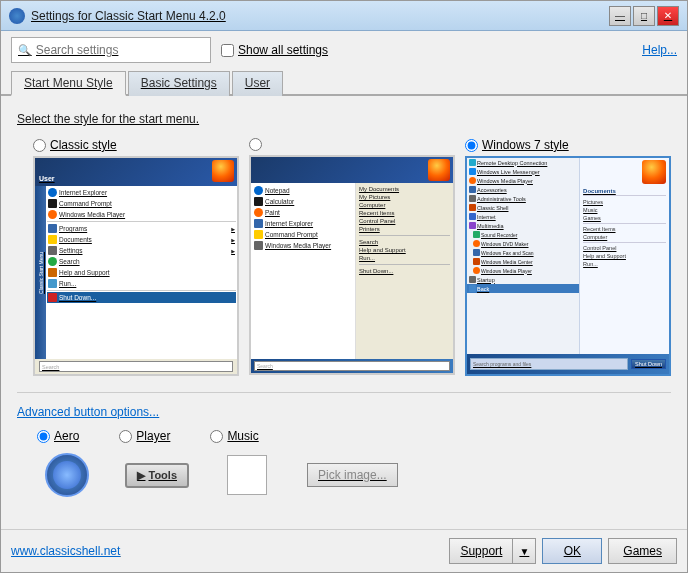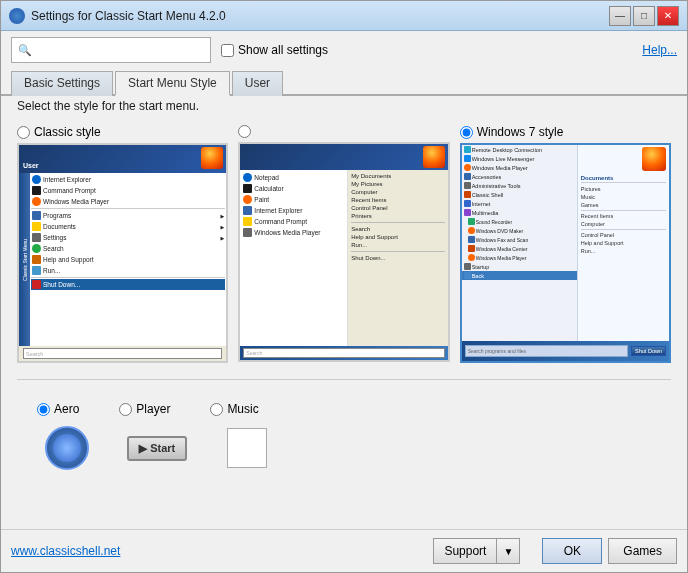--- a/index.html
+++ b/index.html
@@ -14,20 +14,21 @@
       height: 573px;
     }
     .window {
       width: 688px;
       height: 573px;
       background: #f0f0f0;
       border: 1px solid #999;
       box-shadow: 2px 2px 8px rgba(0,0,0,0.3);
       display: flex;
       flex-direction: column;
+      text-decoration: underline;
     }
     .title-bar {
       background: linear-gradient(to bottom, #d0e4f7, #b8d4ee);
       height: 30px;
       display: flex;
       align-items: center;
       padding: 0 8px;
       border-bottom: 1px solid #88aacc;
       flex-shrink: 0;
     }
@@ -128,34 +129,35 @@
       top: 2px;
     }
     .tab.active {
       background: #f0f0f0;
       border-bottom: 2px solid #f0f0f0;
       z-index: 1;
       font-weight: normal;
     }
     .content {
       flex: 1;
-      padding: 3px 16px;
+      padding: 16px 16px;
       overflow: hidden;
       display: flex;
       flex-direction: column;
     }
     .section-label {
       font-size: 12px;
       margin-bottom: 12px;
       color: #1a1a1a;
     }
     .style-options {
       display: flex;
       gap: 10px;
       margin-bottom: 16px;
+      margin-left: 16px;
     }
     .style-option {
       display: flex;
       flex-direction: column;
       align-items: center;
       gap: 4px;
       flex: 1;
     }
     .radio-label {
       display: flex;
@@ -288,21 +290,20 @@
       padding: 5px 14px;
       background: linear-gradient(to bottom, #f4f4f4, #ddd);
       border: 1px solid #999;
       cursor: pointer;
       font-size: 12px;
       min-width: 60px;
     }
     .footer-btn.ok {
       background: linear-gradient(to bottom, #e8eef8, #c8d4e8);
       border-color: #5588bb;
-      margin-left: 16px;
     }
     .backup-btn-group {
       display: flex;
     }
     .backup-main {
       padding: 5px 10px;
       background: linear-gradient(to bottom, #f4f4f4, #ddd);
       border: 1px solid #999;
       border-right: none;
       cursor: pointer;
@@ -386,34 +387,35 @@
     <div class="title-bar-buttons">
       <div class="title-btn">—</div>
       <div class="title-btn">□</div>
       <div class="title-btn close">✕</div>
     </div>
   </div>
 
   <div class="toolbar">
     <div class="search-box">
       <span class="search-icon-svg">🔍</span>
+      <input class="search-input" type="text" placeholder="Search settings" style="">
     </div>
     <label class="show-all-label">
       <input type="checkbox" class="show-all-checkbox" style="">
       <span>Show all settings</span>
     </label>
     <span class="help-link">Help...</span>
   </div>
 
   <div class="tabs">
+    <div class="tab active">
+      <span>Start Menu Style</span>
+    </div>
     <div class="tab">
       <span>Basic Settings</span>
-    </div>
-    <div class="tab active">
-      <span>Start Menu Style</span>
     </div>
     <div class="tab">
       <span>User</span>
     </div>
   </div>
 
   <div class="content">
     <div class="section-label">Select the style for the start menu.</div>
 
     <div class="style-options">
@@ -640,20 +642,21 @@
               <div style="background:linear-gradient(to bottom,#4477aa,#1a4488);border:1px solid #2255aa;color:white;font-size:5.5px;padding:1px 3px;">Shut Down</div>
             </div>
           </div>
         </div>
       </div>
 
     </div>
 
     <div class="bottom-section">
       <div class="replace-row">
+        <span class="adv-link">Advanced button options...</span>
       </div>
       <div class="button-style-row">
         <label class="radio-option">
           <input type="radio" name="btn-style" checked="" style="">
           <span>Aero</span>
         </label>
         <label class="radio-option">
           <input type="radio" name="btn-style" style="">
           <span>Player</span>
         </label>
@@ -664,26 +667,27 @@
       </div>
       <div class="button-preview-row">
         <div class="btn-preview-box">
           <div class="aero-btn">
             <div class="aero-inner"></div>
           </div>
         </div>
         <div class="btn-preview-box">
           <div class="start-btn-img">
             <span>▶</span>
-            <span>Start</span>
+            <span>Tools</span>
           </div>
         </div>
         <div class="btn-preview-box">
           <div class="custom-btn-box"></div>
         </div>
+        <button class="pick-image-btn">Pick image...</button>
       </div>
     </div>
   </div>
 
   <div class="footer-bar">
     <span class="footer-link">www.classicshell.net</span>
     <div class="footer-btns">
       <div class="backup-btn-group">
         <button class="backup-main">Support</button>
         <button class="backup-arrow">▼</button>

